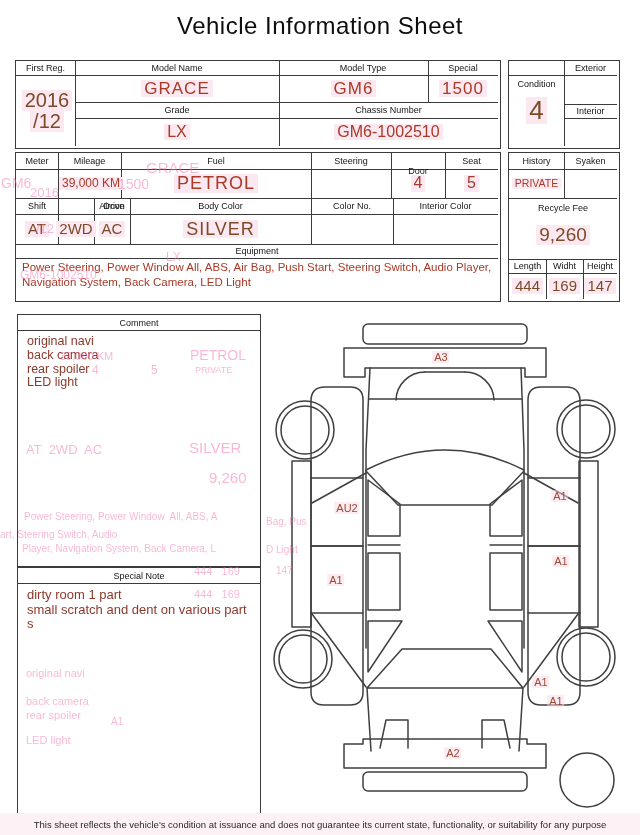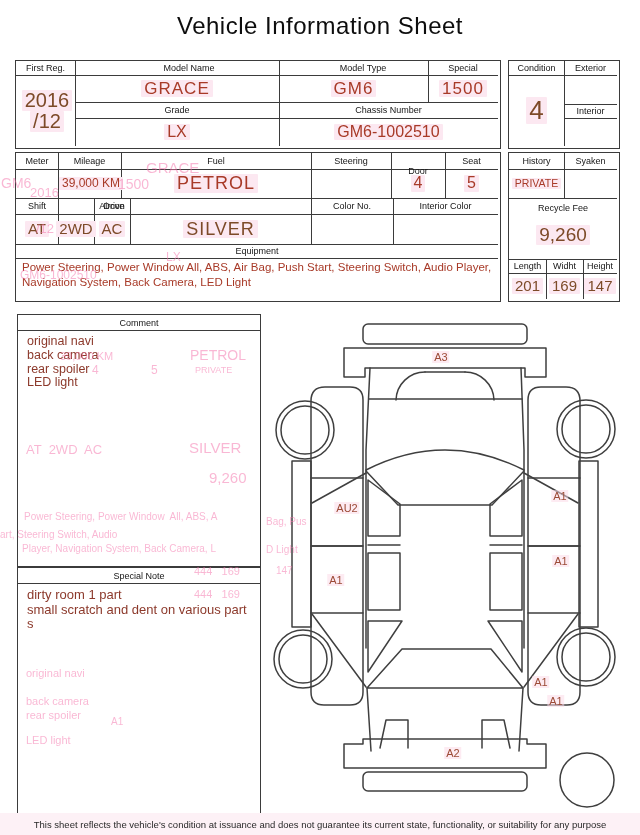--- a/index.html
+++ b/index.html
@@ -37,21 +37,21 @@
   <div class="title">Vehicle Information Sheet</div>
 
   <div class="box" style="left:15px;top:60px;width:486px;height:89px;">
     <div class="hline" style="top:14px;left:0;width:482px;"></div>
     <div class="hline" style="top:41px;left:59px;width:423px;"></div>
     <div class="hline" style="top:57px;left:59px;width:423px;"></div>
     <div class="vline" style="left:59px;top:0;height:85px;"></div>
     <div class="vline" style="left:263px;top:0;height:85px;"></div>
     <div class="vline" style="left:412px;top:0;height:41px;"></div>
     <div class="cell hdr" style="left:0;top:0;width:59px;height:14px;">First Reg.</div>
-    <div class="cell hdr" style="left:59px;top:0;width:204px;height:14px;margin-left:12px;">Model Name</div>
+    <div class="cell hdr" style="left:59px;top:0;width:204px;height:14px;">Model Name</div>
     <div class="cell hdr" style="left:263px;top:0;width:149px;height:14px;padding-left:19px;">Model Type</div>
     <div class="cell hdr" style="left:412px;top:0;width:70px;height:14px;">Special</div>
     <div class="cell vbrown" style="left:0;top:14px;width:62px;height:71px;flex-direction:column;font-size:20px;line-height:.95;">
       <div class="hl">2016</div>
       <div class="hl">/12</div>
     </div>
     <div class="cell vred fs17" style="left:59px;top:14px;width:204px;height:27px;">
         <span class="hl">GRACE</span>
       </div>
     <div class="cell vred fs17" style="left:263px;top:14px;width:149px;height:27px;">
@@ -68,21 +68,21 @@
     <div class="cell vred fs16" style="left:263px;top:57px;width:219px;height:28px;">
         <span class="hl">GM6-1002510</span>
       </div>
   </div>
 
   <div class="box" style="left:508px;top:60px;width:112px;height:89px;">
     <div class="vline" style="left:55px;top:0;height:85px;"></div>
     <div class="hline" style="top:14px;left:0;width:108px;"></div>
     <div class="hline" style="top:43px;left:55px;width:53px;"></div>
     <div class="hline" style="top:57px;left:55px;width:53px;"></div>
-    <div class="cell hdr" style="left:0;top:0;width:55px;height:14px;">Condition</div>
+    <div class="cell hdr" style="left:0;top:16px;width:55px;height:14px;">Condition</div>
     <div class="cell hdr" style="left:55px;top:0;width:53px;height:14px;">Exterior</div>
     <div class="cell hdr" style="left:55px;top:43px;width:53px;height:14px;">Interior</div>
     <div class="cell vbrown fs26" style="left:0;top:14px;width:55px;height:71px;">
         <span class="hl">4</span>
       </div>
     <div class="cell" style="left:55px;top:14px;width:53px;height:29px;"></div>
     <div class="cell" style="left:55px;top:57px;width:53px;height:28px;"></div>
   </div>
 
   <div class="box" style="left:15px;top:152px;width:486px;height:150px;">
@@ -117,20 +117,21 @@
     <div class="cell" style="left:295px;top:16px;width:80px;height:29px;"></div>
     <div class="cell vred fs16" style="left:375px;top:16px;width:54px;height:29px;">
         <span class="hl">4</span>
       </div>
     <div class="cell vred fs16" style="left:429px;top:16px;width:53px;height:29px;">
         <span class="hl">5</span>
       </div>
     <div class="cell hdr" style="left:0;top:45px;width:42px;height:16px;">Shift</div>
     <div class="cell hdr" style="left:58px;top:45px;width:36px;height:16px;padding-left:40px;">Drive</div>
     <div class="cell hdr" style="left:78px;top:45px;width:36px;height:16px;">Aircon</div>
+    <div class="cell hdr" style="left:114px;top:45px;width:181px;height:16px;">Body Color</div>
     <div class="cell hdr" style="left:295px;top:45px;width:82px;height:16px;">Color No.</div>
     <div class="cell hdr" style="left:377px;top:45px;width:105px;height:16px;">Interior Color</div>
     <div class="cell vbrown fs15" style="left:0;top:61px;width:42px;height:30px;">
         <span class="hl">AT</span>
       </div>
     <div class="cell vbrown fs15" style="left:42px;top:61px;width:36px;height:30px;">
         <span class="hl">2WD</span>
       </div>
     <div class="cell vbrown fs15" style="left:78px;top:61px;width:36px;height:30px;">
         <span class="hl">AC</span>
@@ -159,21 +160,21 @@
       </div>
     <div class="cell" style="left:55px;top:16px;width:53px;height:29px;"></div>
     <div class="cell hdr" style="left:0;top:48px;width:108px;height:14px;">Recycle Fee</div>
     <div class="cell vbrown fs19" style="left:0;top:62px;width:108px;height:40px;">
         <span class="hl">9,260</span>
       </div>
     <div class="cell hdr" style="left:0;top:106px;width:37px;height:14px;">Length</div>
     <div class="cell hdr" style="left:37px;top:106px;width:37px;height:14px;">Widht</div>
     <div class="cell hdr" style="left:74px;top:106px;width:34px;height:14px;">Height</div>
     <div class="cell vbrown fs15" style="left:0;top:120px;width:37px;height:26px;">
-        <span class="hl">201</span>
+        <span class="hl">444</span>
       </div>
     <div class="cell vbrown fs15" style="left:37px;top:120px;width:37px;height:26px;">
         <span class="hl">169</span>
       </div>
     <div class="cell vbrown fs15" style="left:74px;top:120px;width:34px;height:26px;">
         <span class="hl">147</span>
       </div>
   </div>
 
   <div class="box thin" style="left:17px;top:314px;width:244px;height:253px;">

